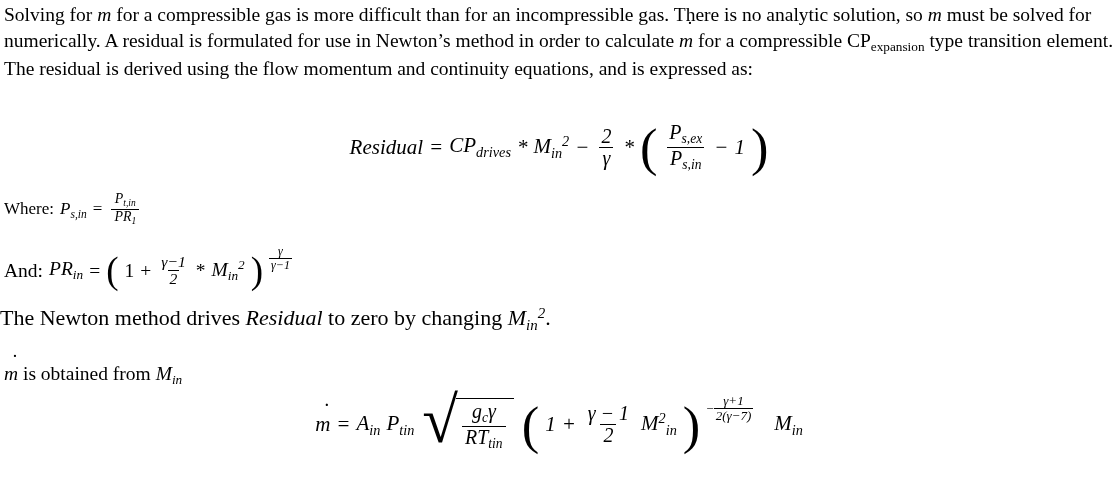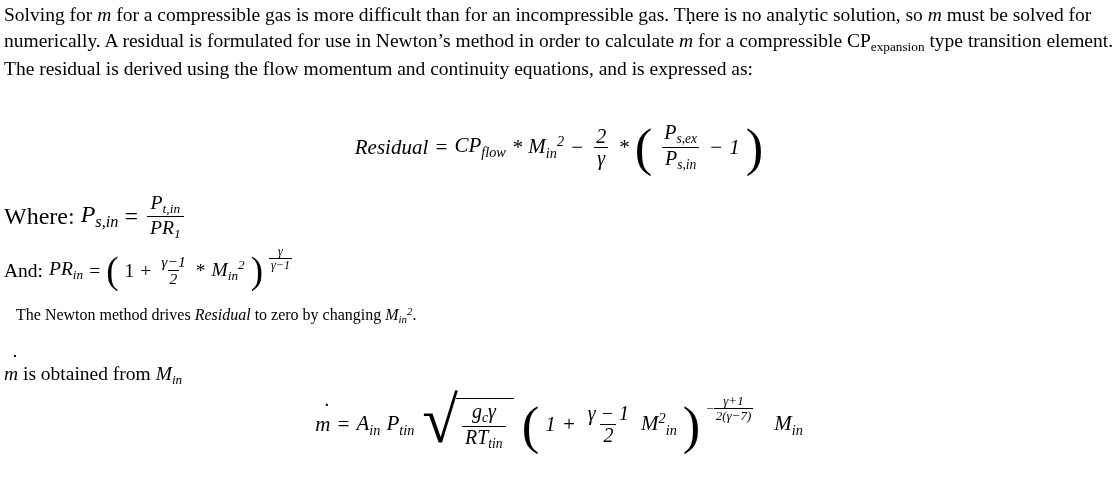--- a/index.html
+++ b/index.html
@@ -98,39 +98,39 @@
     font-size: 1.9em;
     font-style: normal;
     line-height: 0.8;
   }
 
   
   .whereline {
     position: absolute;
     left: 4px;
     top: 192px;
-    font-size: 24px;
+    font-size: 17px;
     display: flex;
     align-items: center;
     gap: 6px;
   }
   .andline {
     position: absolute;
     left: 4px;
     top: 254px;
     font-size: 19.5px;
     display: flex;
     align-items: center;
     gap: 6px;
   }
   .p2 {
     position: absolute;
-    left: 16px;
+    left: 0;
     top: 305px;
-    font-size: 16px;
+    font-size: 22px;
     text-align: right;
   }
   .p3 {
     position: absolute;
     left: 4px;
     top: 363px;
     font-size: 19.5px;
   }
 
   
@@ -199,21 +199,21 @@
 <div class="page">
 
   <div class="para p1">
     <span>Solving for </span><span class="italic mdot">m</span><span> for a compressible gas is more difficult than for an incompressible gas.  There is no analytic solution, so </span><span class="italic mdot">m</span><span> must be solved for numerically.  A residual is formulated for use in Newton’s method in order to calculate </span><span class="italic mdot">m</span><span> for a compressible CP</span><span class="sub-up">expansion</span><span> type transition element.  The residual is derived using the flow momentum and continuity equations, and is expressed as:</span>
   </div>
 
   <div class="eq1">
     <span class="eqline">
       <span>Residual</span>
       <span>=</span>
-      <span><span>CP</span><span class="sub">flow</span></span>
+      <span><span>CP</span><span class="sub">drives</span></span>
       <span>*</span>
       <span><span>M</span><span class="sub">in</span><span class="sup">2</span></span>
       <span>−</span>
       <span class="frac">
         <span class="num">2</span>
         <span class="den">γ</span>
       </span>
       <span>*</span>
       <span class="paren-big">(</span>
       <span class="frac">

